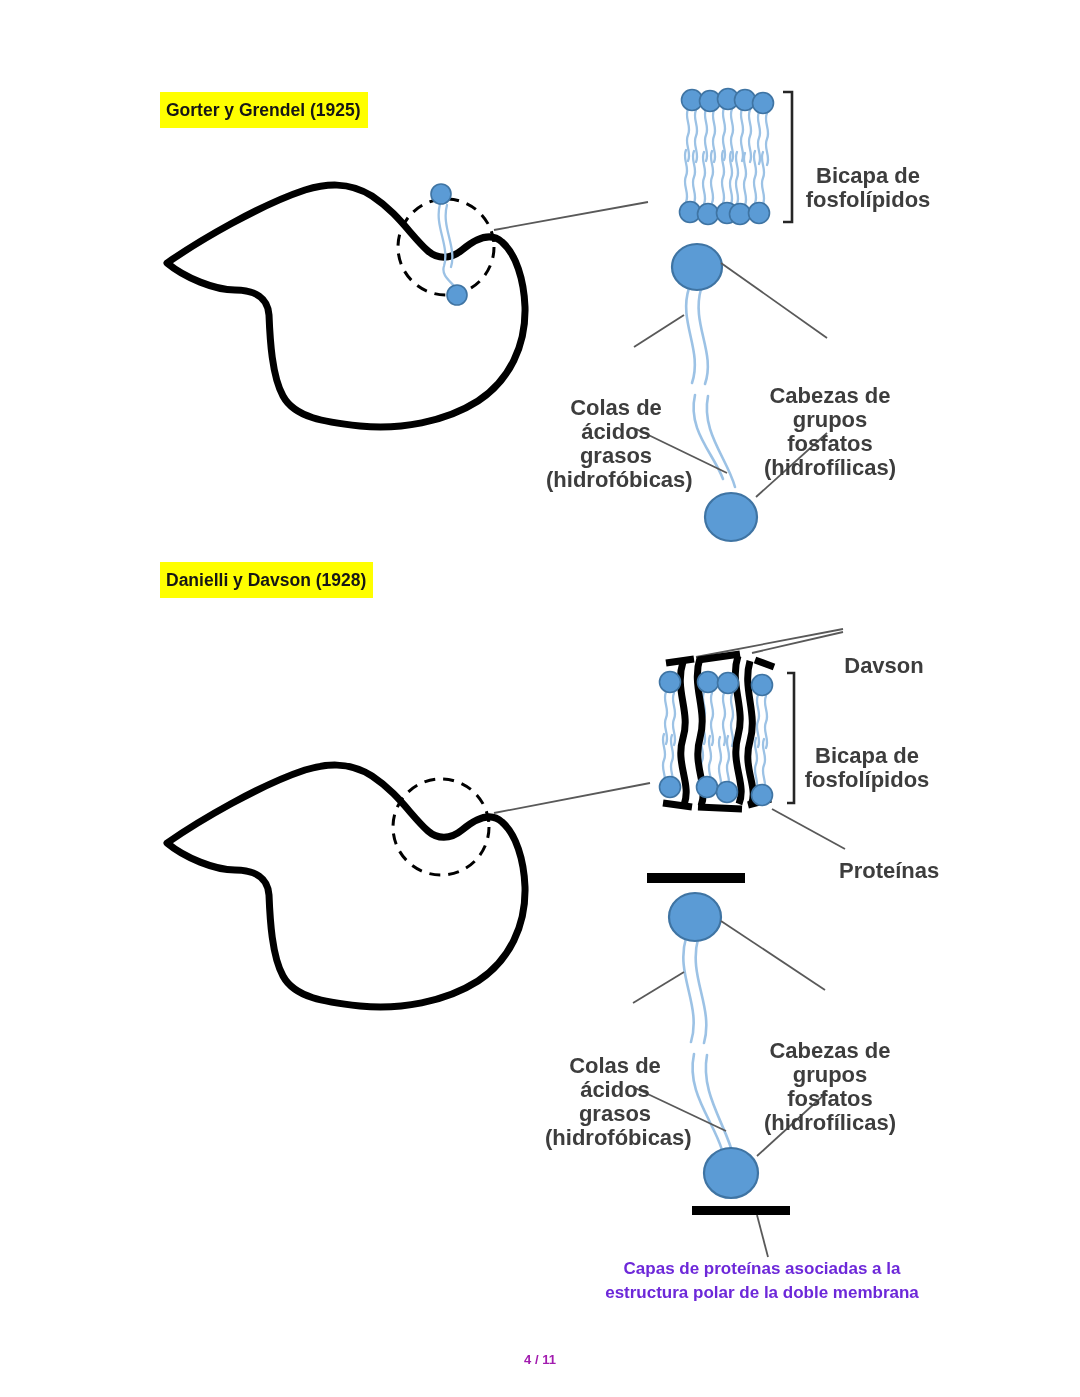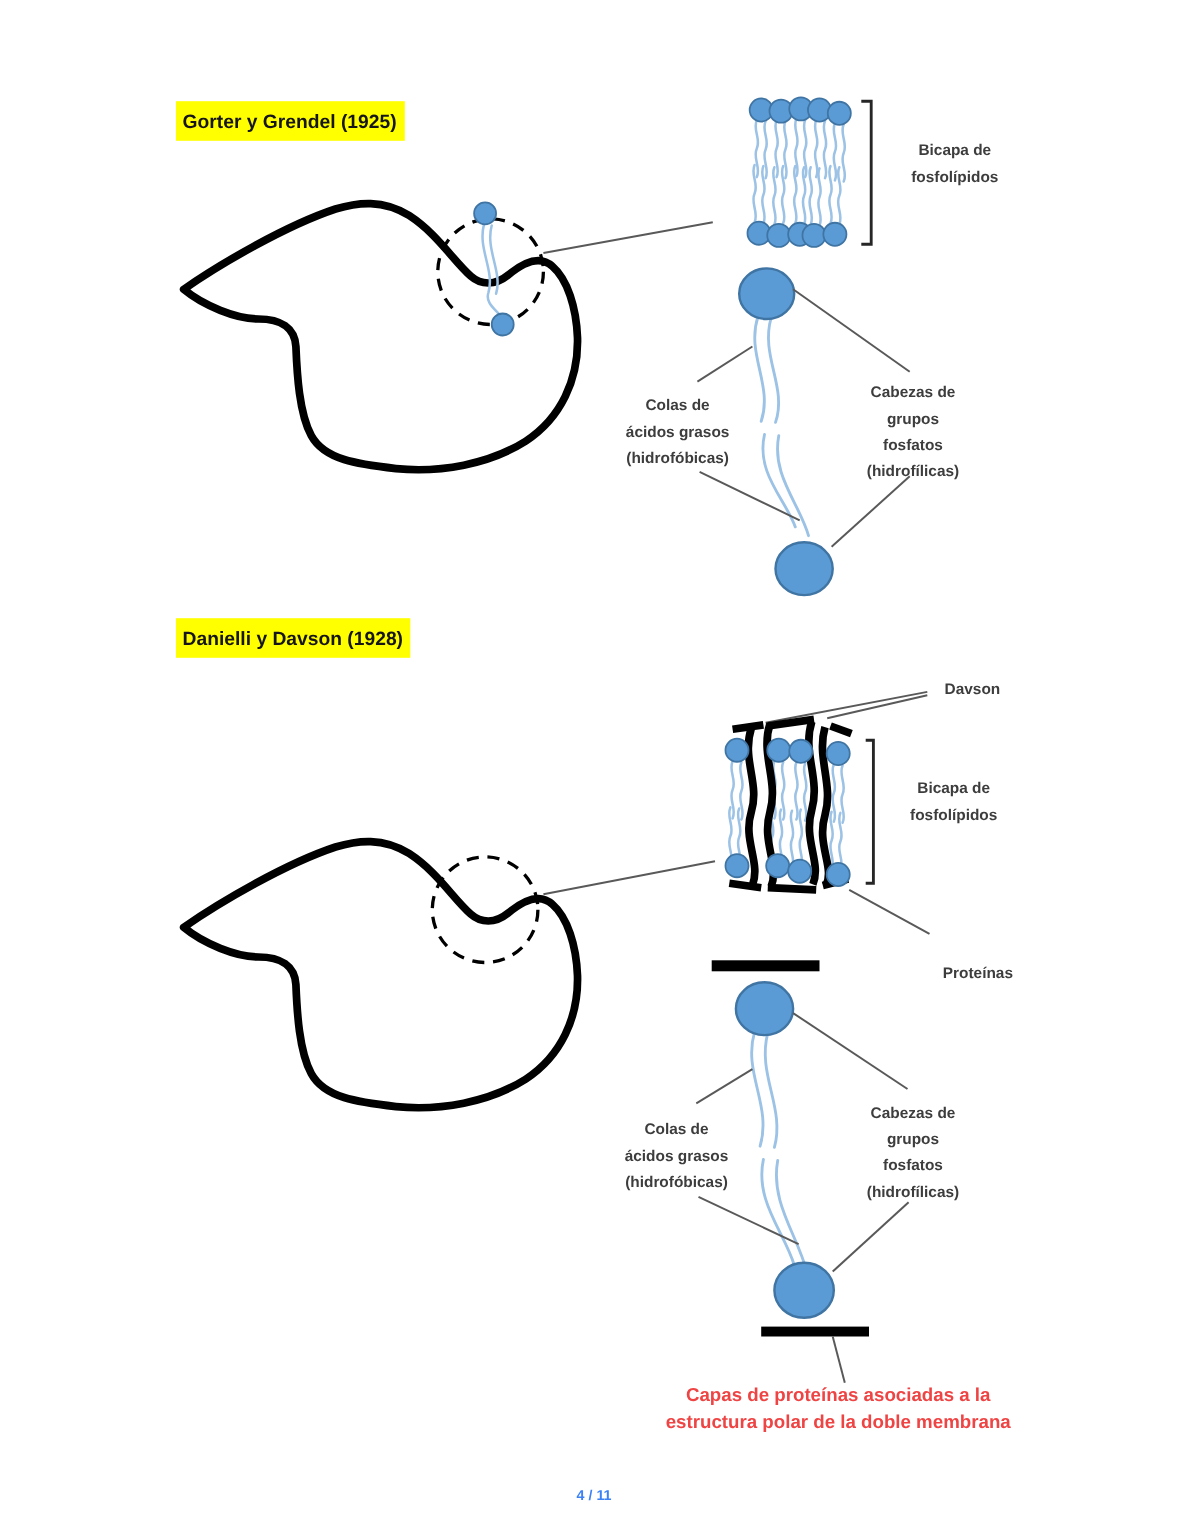--- a/index.html
+++ b/index.html
@@ -19,30 +19,30 @@
   .bracket{fill:none;stroke:#262626;stroke-width:2.6;}
   .protein{fill:none;stroke:var(--c-ink);stroke-width:7;stroke-linecap:butt;}
   .bar{fill:var(--c-ink);}
   
   .hl-title{
     position:absolute;display:inline-block;background:var(--c-highlight);
     color:var(--c-title_text);font-weight:700;font-size:17.5px;line-height:26px;
     padding:5px 7px 5px 6px;white-space:nowrap;
   }
   .lbl{
-    position:absolute;color:var(--c-label_text);font-weight:700;font-size:14px;
-    line-height:24px;text-align:center;white-space:pre-line;
+    position:absolute;color:var(--c-label_text);font-weight:700;font-size:22px;
+    line-height:24px;text-align:center;white-space:pre-line;margin-top:40px;
   }
   .caption{
-    position:absolute;color:#ef4444;font-weight:700;font-size:17px;
+    position:absolute;color:#6d28d9;font-weight:700;font-size:17px;
     line-height:24px;text-align:center;white-space:pre-line;
   }
   .footer{
     position:absolute;left:0;top:1352px;width:100%;text-align:center;
-    color:#3b82f6;font-weight:700;font-size:13px;
+    color:#a21caf;font-weight:700;font-size:13px;
   }
 </style>
 </head>
 <body>
 
 <div class="page">
 
   <svg width="1080" height="1397" viewBox="0 0 1080 1397">
     <defs>
       <path id="cellblob" d="M 167 263
@@ -243,21 +243,21 @@
 fosfatos
 (hidrofílicas)</div>
 
   <div class="hl-title" style="left:160px;top:562px;">Danielli y Davson (1928)</div>
 
   <div class="lbl" style="left:838px;top:614px;width:92px;">Davson</div>
 
   <div class="lbl" style="left:797px;top:704px;width:140px;">Bicapa de
 fosfolípidos</div>
 
-  <div class="lbl" style="left:839px;top:872px;width:100px;">Proteínas</div>
+  <div class="lbl" style="left:839px;top:819px;width:100px;">Proteínas</div>
 
   <div class="lbl" style="left:545px;top:1014px;width:140px;">Colas de
 ácidos grasos
 (hidrofóbicas)</div>
 
   <div class="lbl" style="left:758px;top:999px;width:144px;">Cabezas de
 grupos
 fosfatos
 (hidrofílicas)</div>
 

